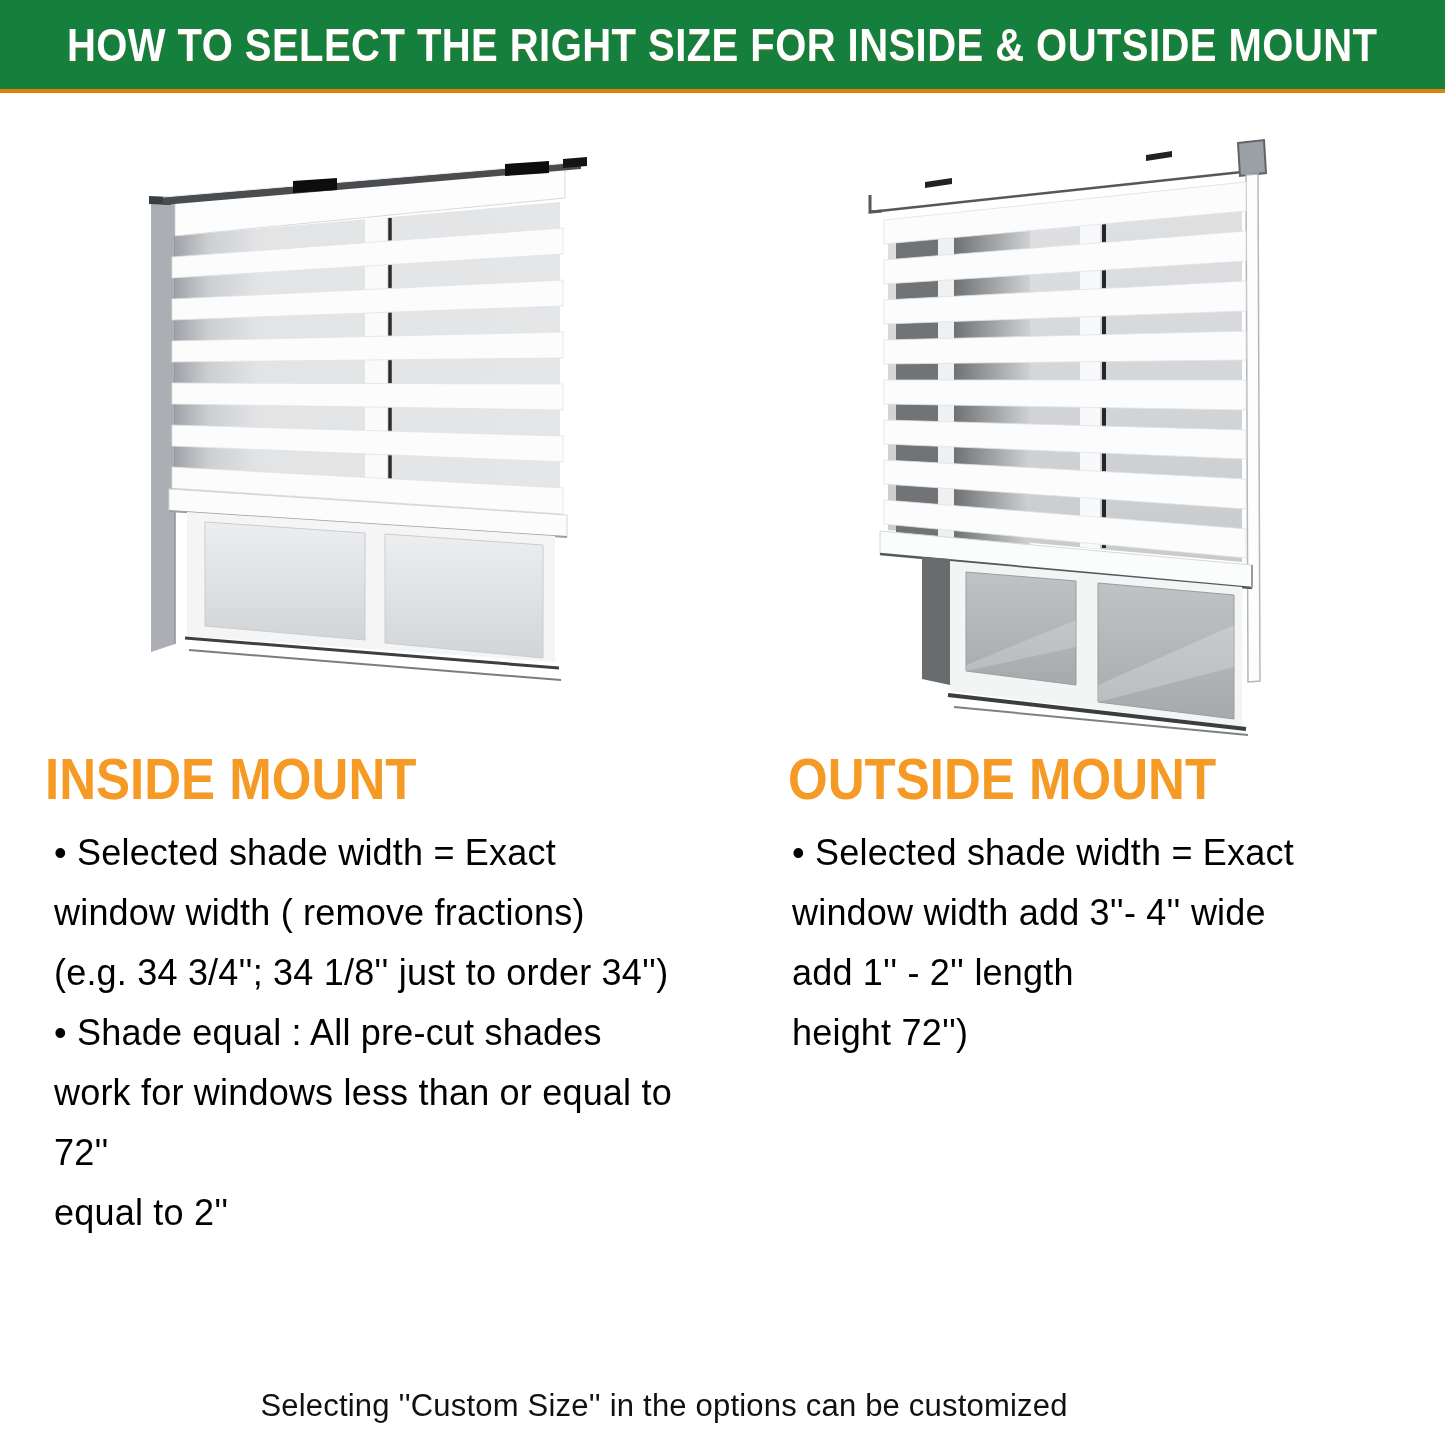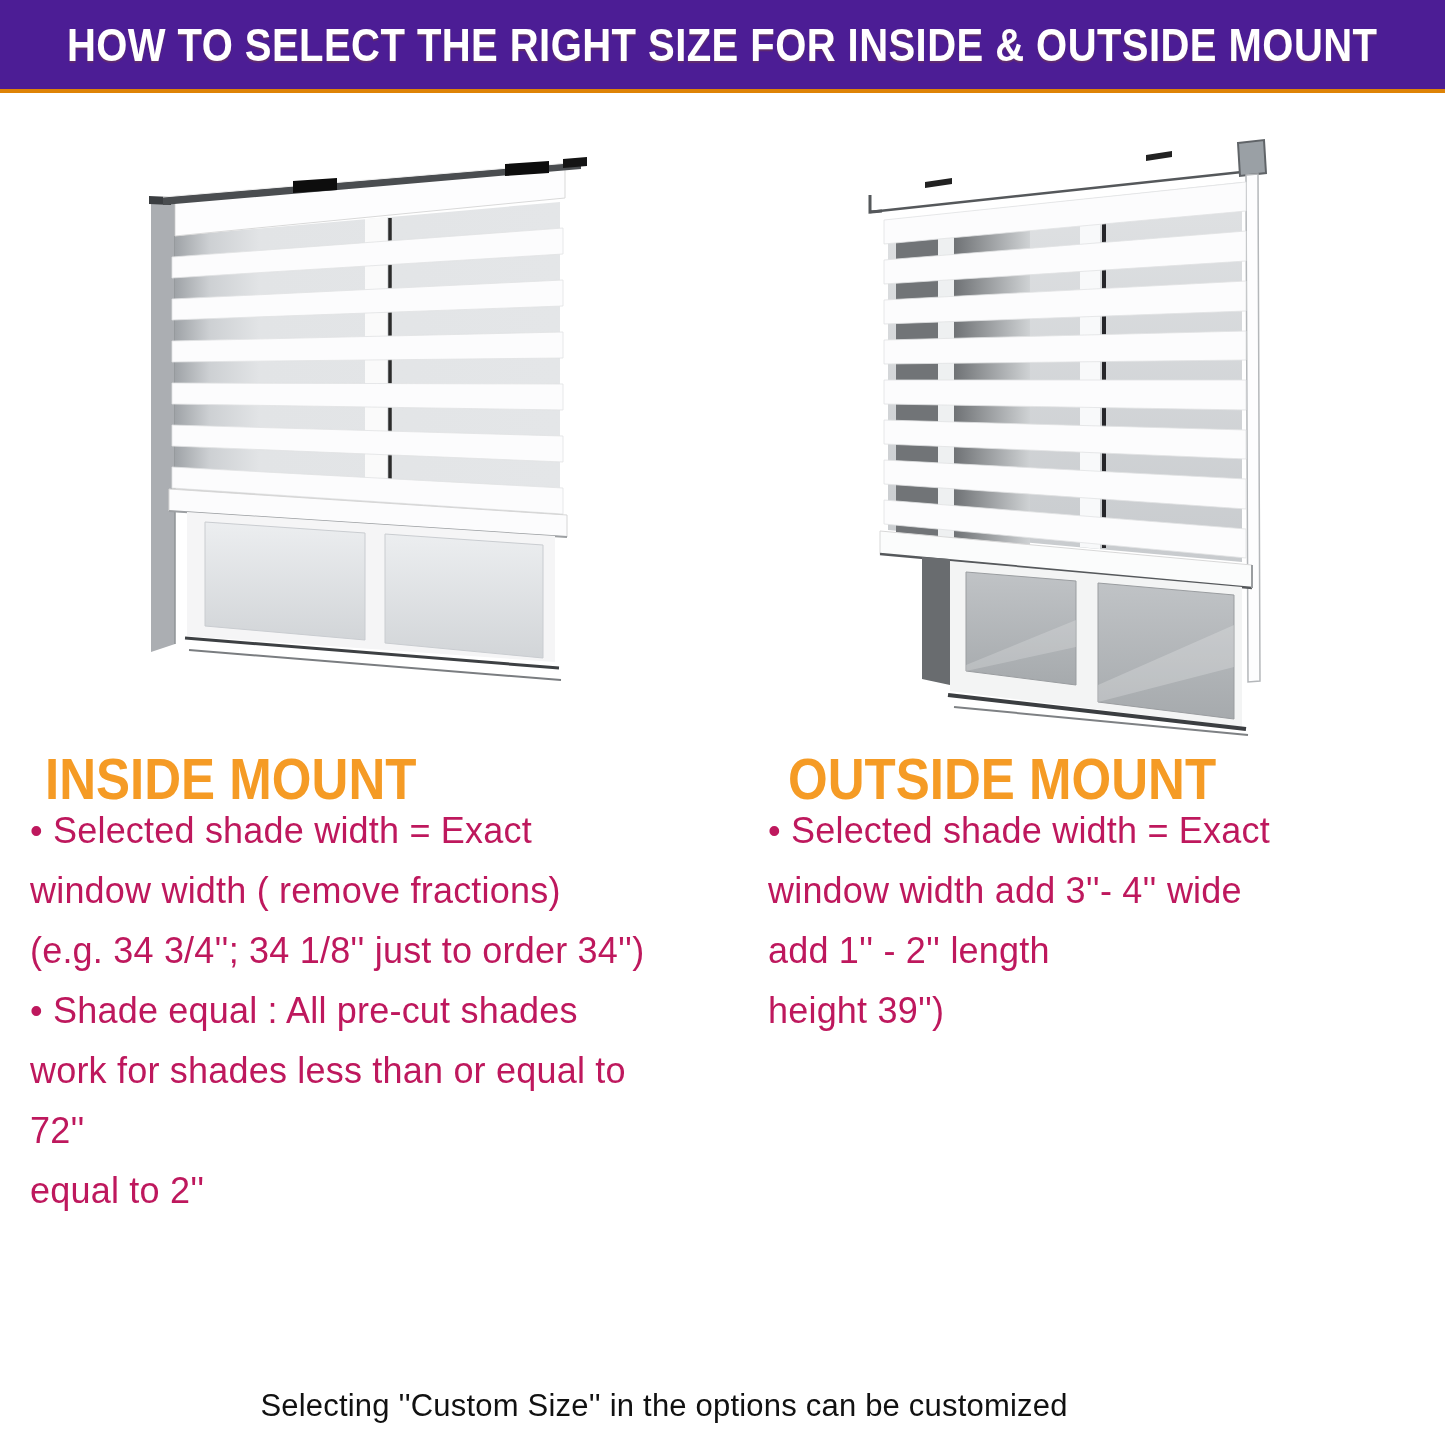--- a/index.html
+++ b/index.html
@@ -6,21 +6,21 @@
   .page{
     position:relative;
     width:1445px;height:1432px;
     background:#ffffff;
     font-family:"Liberation Sans", sans-serif;
     overflow:hidden;
   }
   
   .banner{
     position:absolute;left:0;top:0;width:1445px;height:89px;
-    background:#4c1d95;
+    background:#15803d;
     border-bottom:4px solid #DE8306;
     display:flex;align-items:center;justify-content:center;
   }
   .banner h1{
     margin:0;
     color:#ffffff;
     font-size:46px;font-weight:bold;
     letter-spacing:0.5px;
     white-space:nowrap;
     transform:scaleX(0.87);
@@ -37,24 +37,25 @@
     position:absolute;top:750px;margin:0;
     color:#F59B25;
     font-size:58px;font-weight:bold;line-height:58px;
     white-space:nowrap;
     transform:scaleX(0.88);transform-origin:left center;
   }
   .heading-inside{left:45px;}
   .heading-outside{left:788px;}
   
   .col{
-    position:absolute;top:801px;
-    color:#be185d;
+    position:absolute;top:823px;
+    color:#000000;
     font-size:36px;line-height:60px;
     letter-spacing:0.2px;
+    margin-left:24px;
   }
   .col .line{white-space:nowrap;height:60px;}
   .col-inside{left:30px;}
   .col-outside{left:768px;}
   
   .footnote{
     position:absolute;left:0;top:1388px;width:1328px;
     text-align:center;
     color:#111111;
     font-size:31px;line-height:36px;
@@ -204,27 +205,27 @@
   </div>
 
   <h2 class="heading heading-inside">INSIDE MOUNT</h2>
   <h2 class="heading heading-outside">OUTSIDE MOUNT</h2>
 
   <div class="col col-inside">
     <div class="line">• Selected shade width = Exact</div>
     <div class="line">window width ( remove fractions)</div>
     <div class="line">(e.g. 34 3/4''; 34 1/8'' just to order 34'')</div>
     <div class="line">• Shade equal : All pre-cut shades</div>
-    <div class="line">work for shades less than or equal to</div>
+    <div class="line">work for windows less than or equal to</div>
     <div class="line">72''</div>
     <div class="line">equal to 2''</div>
   </div>
 
   <div class="col col-outside">
     <div class="line">• Selected shade width = Exact</div>
     <div class="line">window width add 3''- 4'' wide</div>
     <div class="line">add 1'' - 2'' length</div>
-    <div class="line">height 39'')</div>
+    <div class="line">height 72'')</div>
   </div>
 
   <footer class="footnote">Selecting ''Custom Size'' in the options can be customized</footer>
 
 </div>
 
 </body></html>

